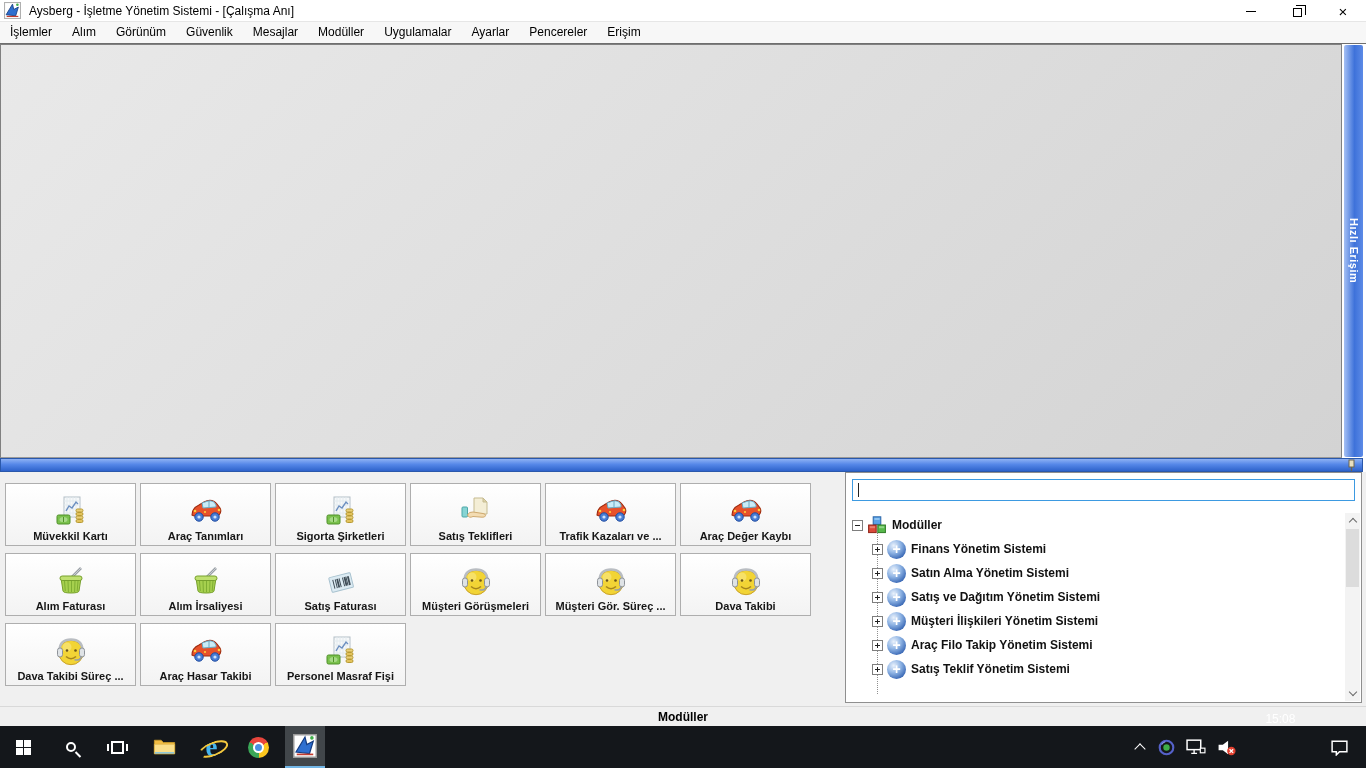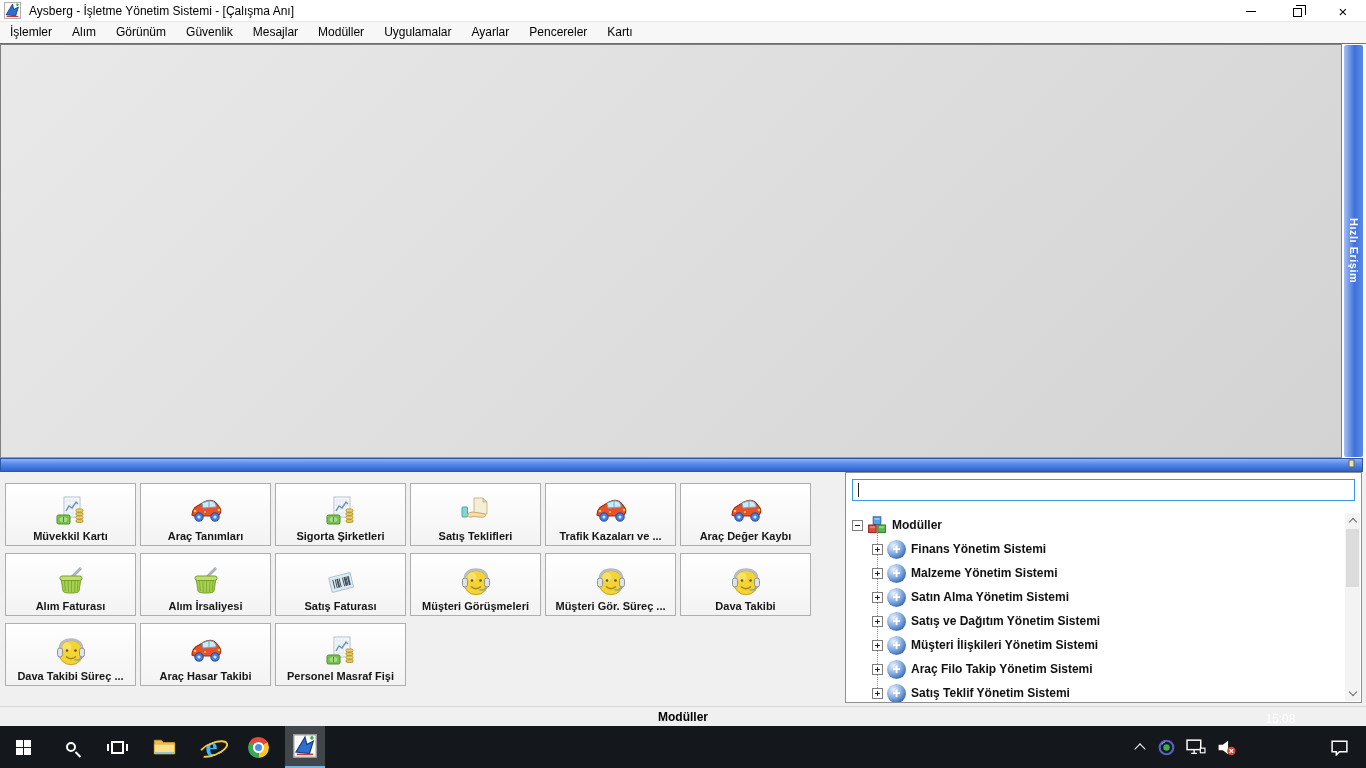--- a/index.html
+++ b/index.html
@@ -145,21 +145,21 @@
   <div class="menubar">
     <span class="menu-item">İşlemler</span>
     <span class="menu-item">Alım</span>
     <span class="menu-item">Görünüm</span>
     <span class="menu-item">Güvenlik</span>
     <span class="menu-item">Mesajlar</span>
     <span class="menu-item">Modüller</span>
     <span class="menu-item">Uygulamalar</span>
     <span class="menu-item">Ayarlar</span>
     <span class="menu-item">Pencereler</span>
-    <span class="menu-item">Kartı</span>
+    <span class="menu-item">Erişim</span>
   </div>
 
   <div class="workspace"></div>
 
   <div class="quick-strip">
     <span>Hızlı Erişim</span>
   </div>
 
   <div class="dock-header">
     <span class="pin-icon">
@@ -433,25 +433,20 @@
         <span class="tlabel">Modüller</span>
       </div>
       <div class="tree-row child">
           <span class="tbox plus"></span>
           <span class="ball"></span>
           <span class="tlabel">Finans Yönetim Sistemi</span>
         </div>
       <div class="tree-row child">
           <span class="tbox plus"></span>
           <span class="ball"></span>
-          <span class="tlabel">Malzeme Yönetim Sistemi</span>
-        </div>
-      <div class="tree-row child">
-          <span class="tbox plus"></span>
-          <span class="ball"></span>
           <span class="tlabel">Satın Alma Yönetim Sistemi</span>
         </div>
       <div class="tree-row child">
           <span class="tbox plus"></span>
           <span class="ball"></span>
           <span class="tlabel">Satış ve Dağıtım Yönetim Sistemi</span>
         </div>
       <div class="tree-row child">
           <span class="tbox plus"></span>
           <span class="ball"></span>

